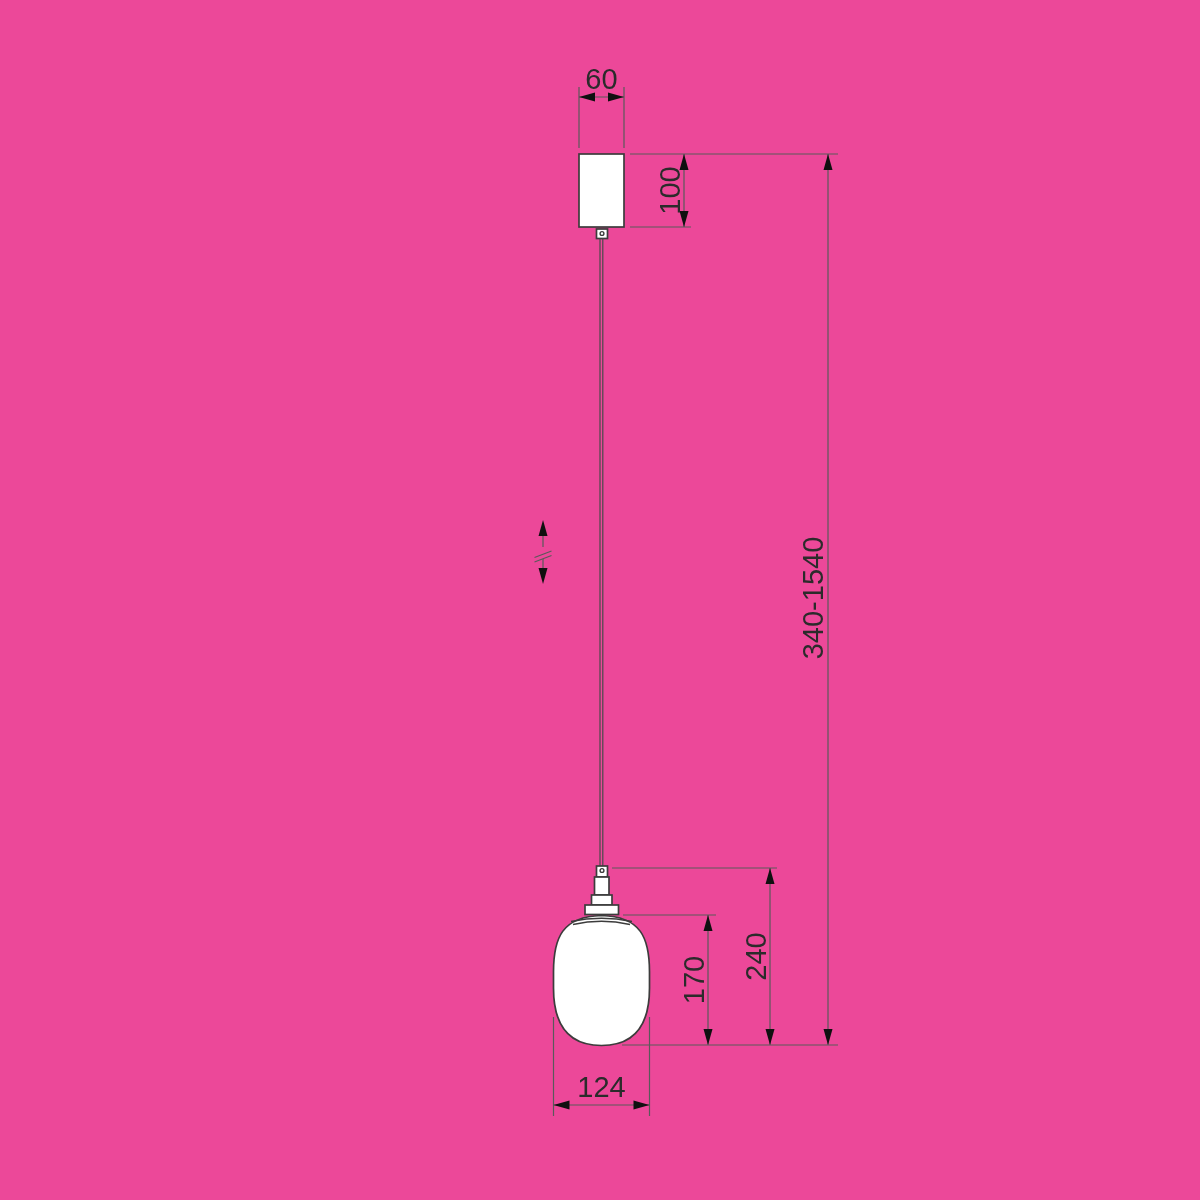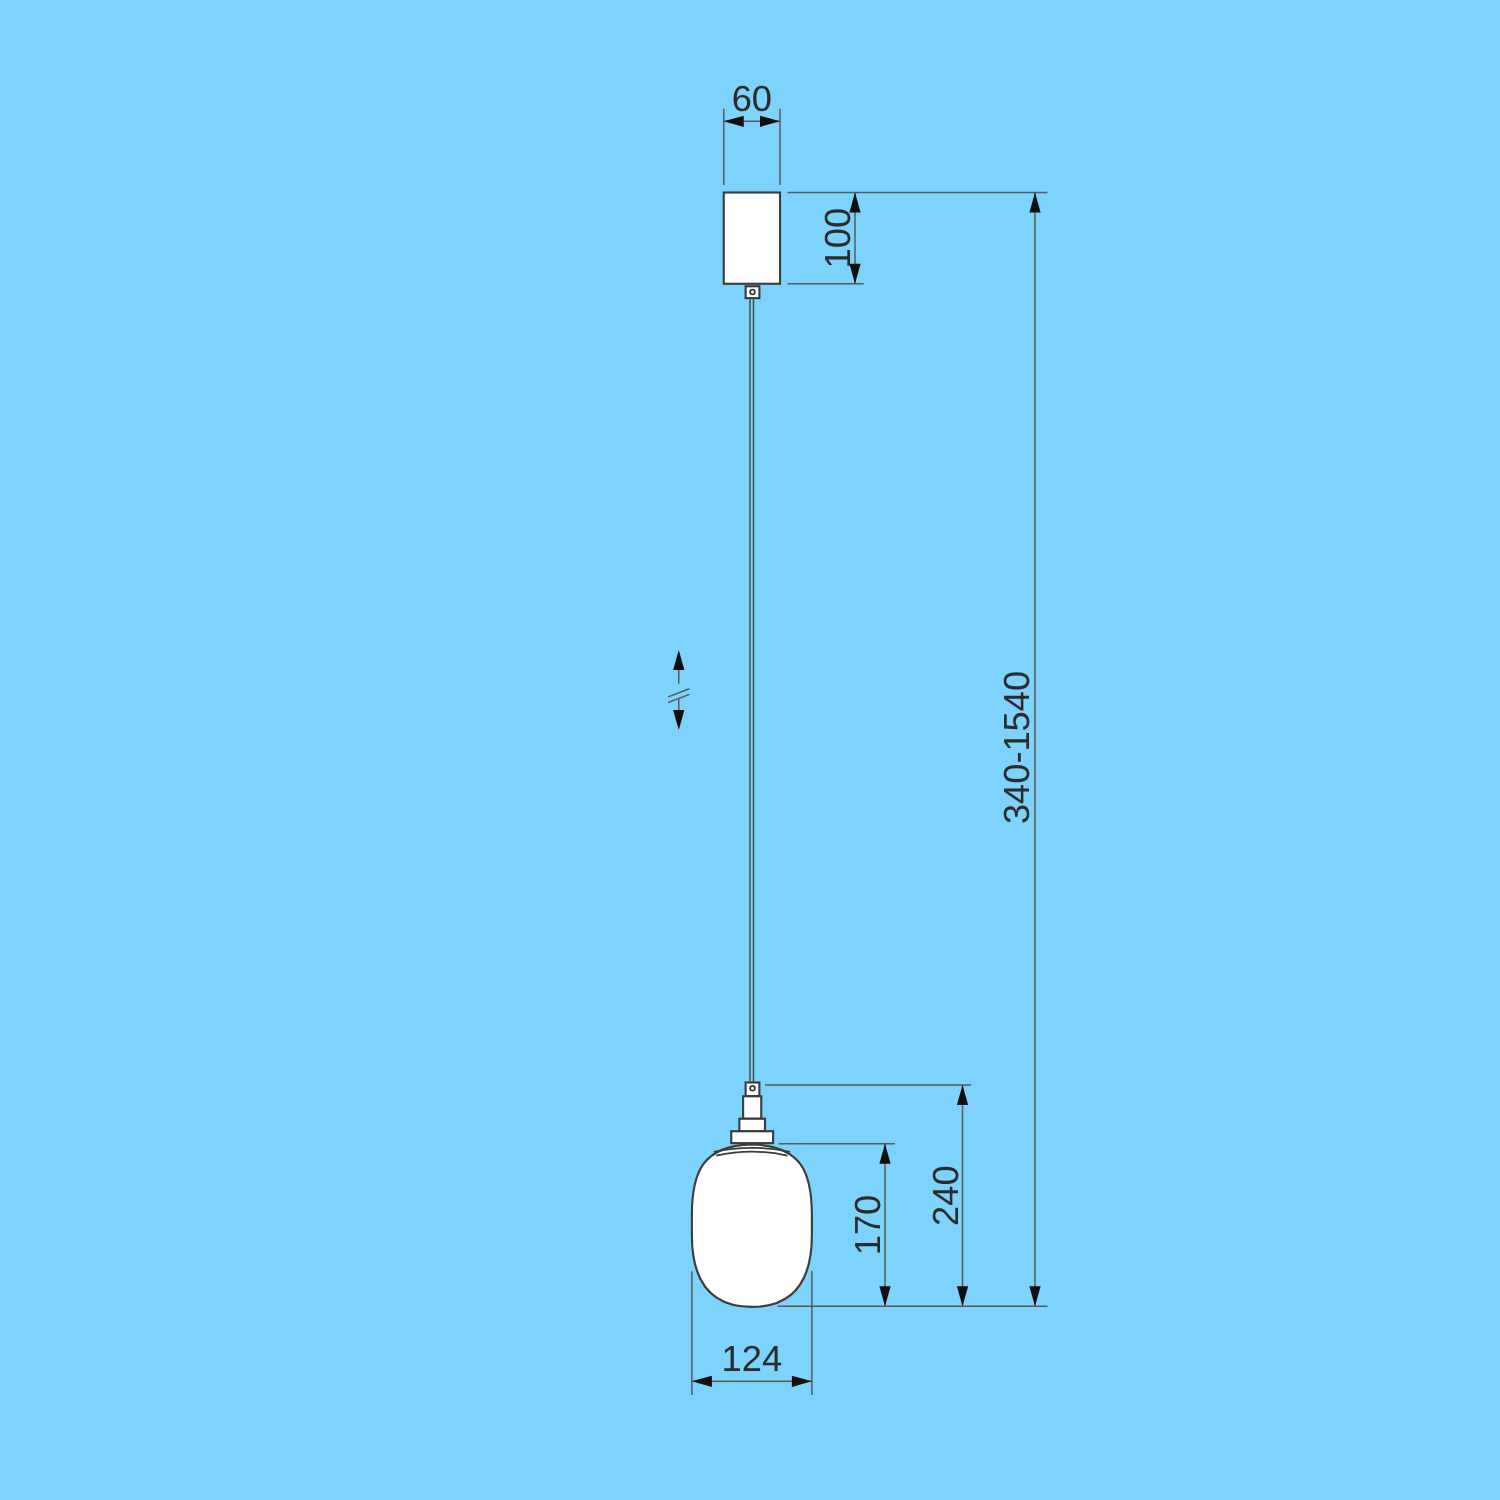--- a/index.html
+++ b/index.html
@@ -4,21 +4,21 @@
 <style>
   html, body {
     margin: 0;
     padding: 0;
     background: #ffffff;
   }
   .canvas {
     position: relative;
     width: 1200px;
     height: 1200px;
-    background: #7dd3fc;
+    background: #ec4899;
     font-family: "Liberation Sans", sans-serif;
   }
   svg text {
     font-family: "Liberation Sans", sans-serif;
     font-size: 29px;
     fill: #2b2b2b;
   }
   .obj {
     fill: #ffffff;
     stroke: #3c3c3c;

